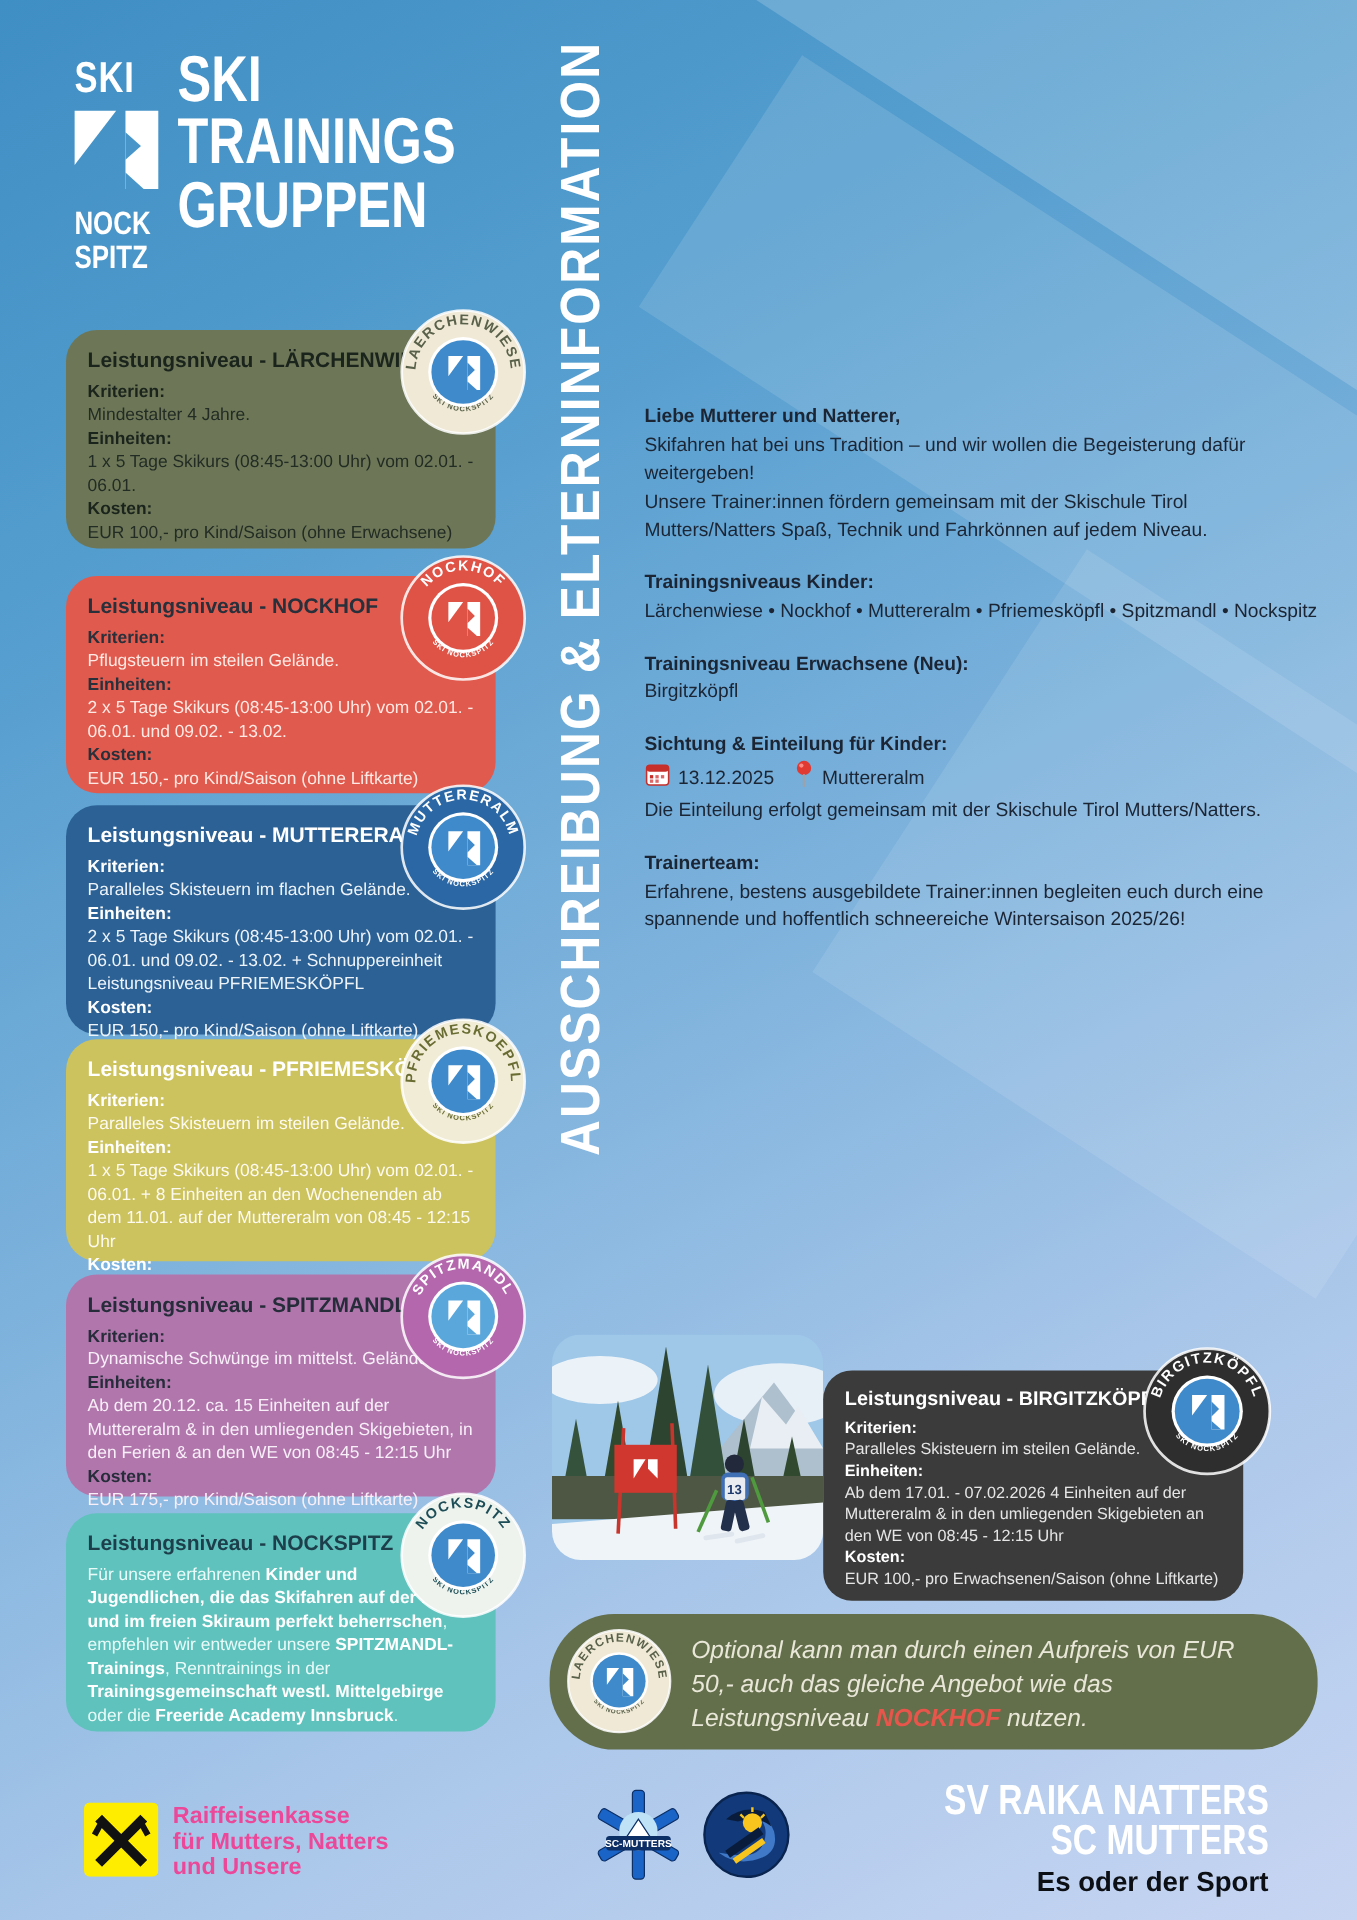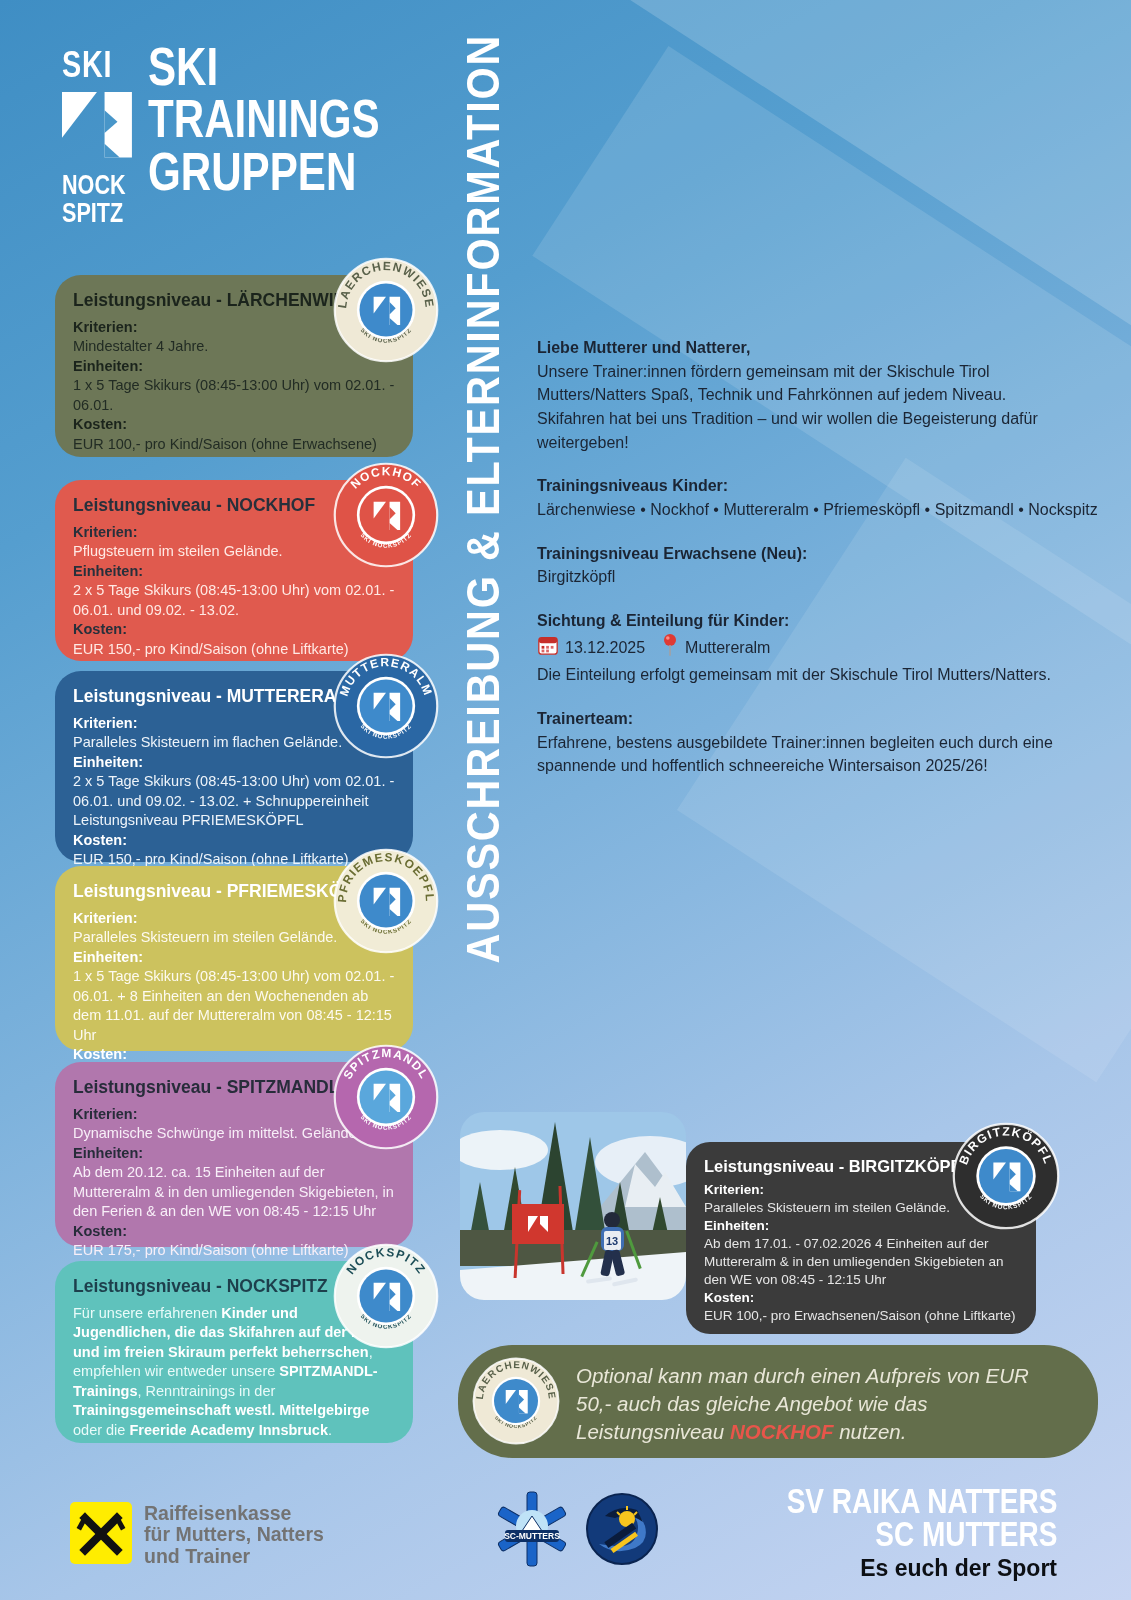--- a/index.html
+++ b/index.html
@@ -66,21 +66,21 @@
 
   
   .note{position:absolute;left:458px;top:1345px;width:640px;height:113px;background:#636e4b;border-radius:54px;
         box-sizing:border-box;padding:17px 30px 14px 118px;}
   .note-text{font-style:italic;font-size:20.5px;line-height:1.36;color:#e9e7d8;}
   .note-text .nock-red{color:#e8554a;font-weight:bold;}
   .badge-note{left:14px;top:12px;width:88px;height:88px;}
 
   
   .raiff{position:absolute;left:70px;top:1502px;display:flex;gap:12px;align-items:center;}
-  .raiff-text{font-weight:bold;font-size:19.5px;line-height:1.1;color:#737373;}
+  .raiff-text{font-weight:bold;font-size:19.5px;line-height:1.1;color:#ec4899;}
   .club-logos{position:absolute;left:493px;top:1490px;display:flex;gap:14px;align-items:center;}
   .footer-right{position:absolute;right:74px;top:1484px;text-align:right;}
   .footer-right .line{font-size:35px;line-height:.95;transform:scaleX(.8);transform-origin:right top;}
   .footer-right .slogan{font-size:23px;font-weight:bold;color:#0c0f14;margin-top:4px;}
 </style>
 </head>
 <body>
 
 <div class="page">
 
@@ -266,22 +266,22 @@
             <polygon points="64,69 64,77 73,77" fill="#3e8acb"></polygon>
           </g>
         </svg></div>
     <div class="card-title">Leistungsniveau - NOCKSPITZ</div>
     <div class="bd"><span>Für unsere erfahrenen </span><b>Kinder und Jugendlichen, die das Skifahren auf der Piste und im freien Skiraum perfekt beherrschen</b><span>, empfehlen wir entweder unsere </span><b>SPITZMANDL-Trainings</b><span>, Renntrainings in der </span><b>Trainingsgemeinschaft westl. Mittelgebirge</b><span> oder die </span><b>Freeride Academy Innsbruck</b><span>.</span></div>
   </div>
 
   <div class="rightcol">
     <div class="sec">
       <div class="hd">Liebe Mutterer und Natterer,</div>
+      <div>Skifahren hat bei uns Tradition – und wir wollen die Begeisterung dafür weitergeben!</div>
       <div>Unsere Trainer:innen fördern gemeinsam mit der Skischule Tirol Mutters/Natters Spaß, Technik und Fahrkönnen auf jedem Niveau.</div>
-      <div>Skifahren hat bei uns Tradition – und wir wollen die Begeisterung dafür weitergeben!</div>
     </div>
     <div class="sec">
       <div class="hd">Trainingsniveaus Kinder:</div>
       <div>Lärchenwiese • Nockhof • Muttereralm • Pfriemesköpfl • Spitzmandl • Nockspitz</div>
     </div>
     <div class="sec">
       <div class="hd">Trainingsniveau Erwachsene (Neu):</div>
       <div>Birgitzköpfl</div>
     </div>
     <div class="sec">
@@ -413,21 +413,21 @@
         </g>
         <g stroke="#111" stroke-width="5" stroke-linecap="square">
           <line x1="15" y1="16" x2="10" y2="25"></line>
           <line x1="47" y1="16" x2="52" y2="25"></line>
         </g>
       </svg>
     </span>
     <span class="raiff-text">
       <div>Raiffeisenkasse</div>
       <div>für Mutters, Natters</div>
-      <div>und Trainer</div>
+      <div>und Unsere</div>
     </span>
   </div>
 
   <div class="club-logos">
     <span>
       <svg width="78" height="78" viewBox="0 0 78 78">
         <g fill="#1a64c8" stroke="#0c2f66" stroke-width="1">
           <rect x="34" y="2" width="10" height="74" rx="3"></rect>
           <rect x="34" y="2" width="10" height="74" rx="3" transform="rotate(60 39 39)"></rect>
           <rect x="34" y="2" width="10" height="74" rx="3" transform="rotate(120 39 39)"></rect>
@@ -451,16 +451,16 @@
           </g>
         <rect x="18" y="40" width="34" height="7" fill="#0a1c3c" transform="rotate(-35 35 43)"></rect>
         <rect x="24" y="48" width="30" height="5" fill="#f7c51e" transform="rotate(-35 39 50)"></rect>
       </svg>
     </span>
   </div>
 
   <div class="footer-right">
     <div class="cond line">SV RAIKA NATTERS</div>
     <div class="cond line">SC MUTTERS</div>
-    <div class="slogan">Es euch der Sport</div>
+    <div class="slogan">Es oder der Sport</div>
   </div>
 
 </div>
 
 </body></html>

